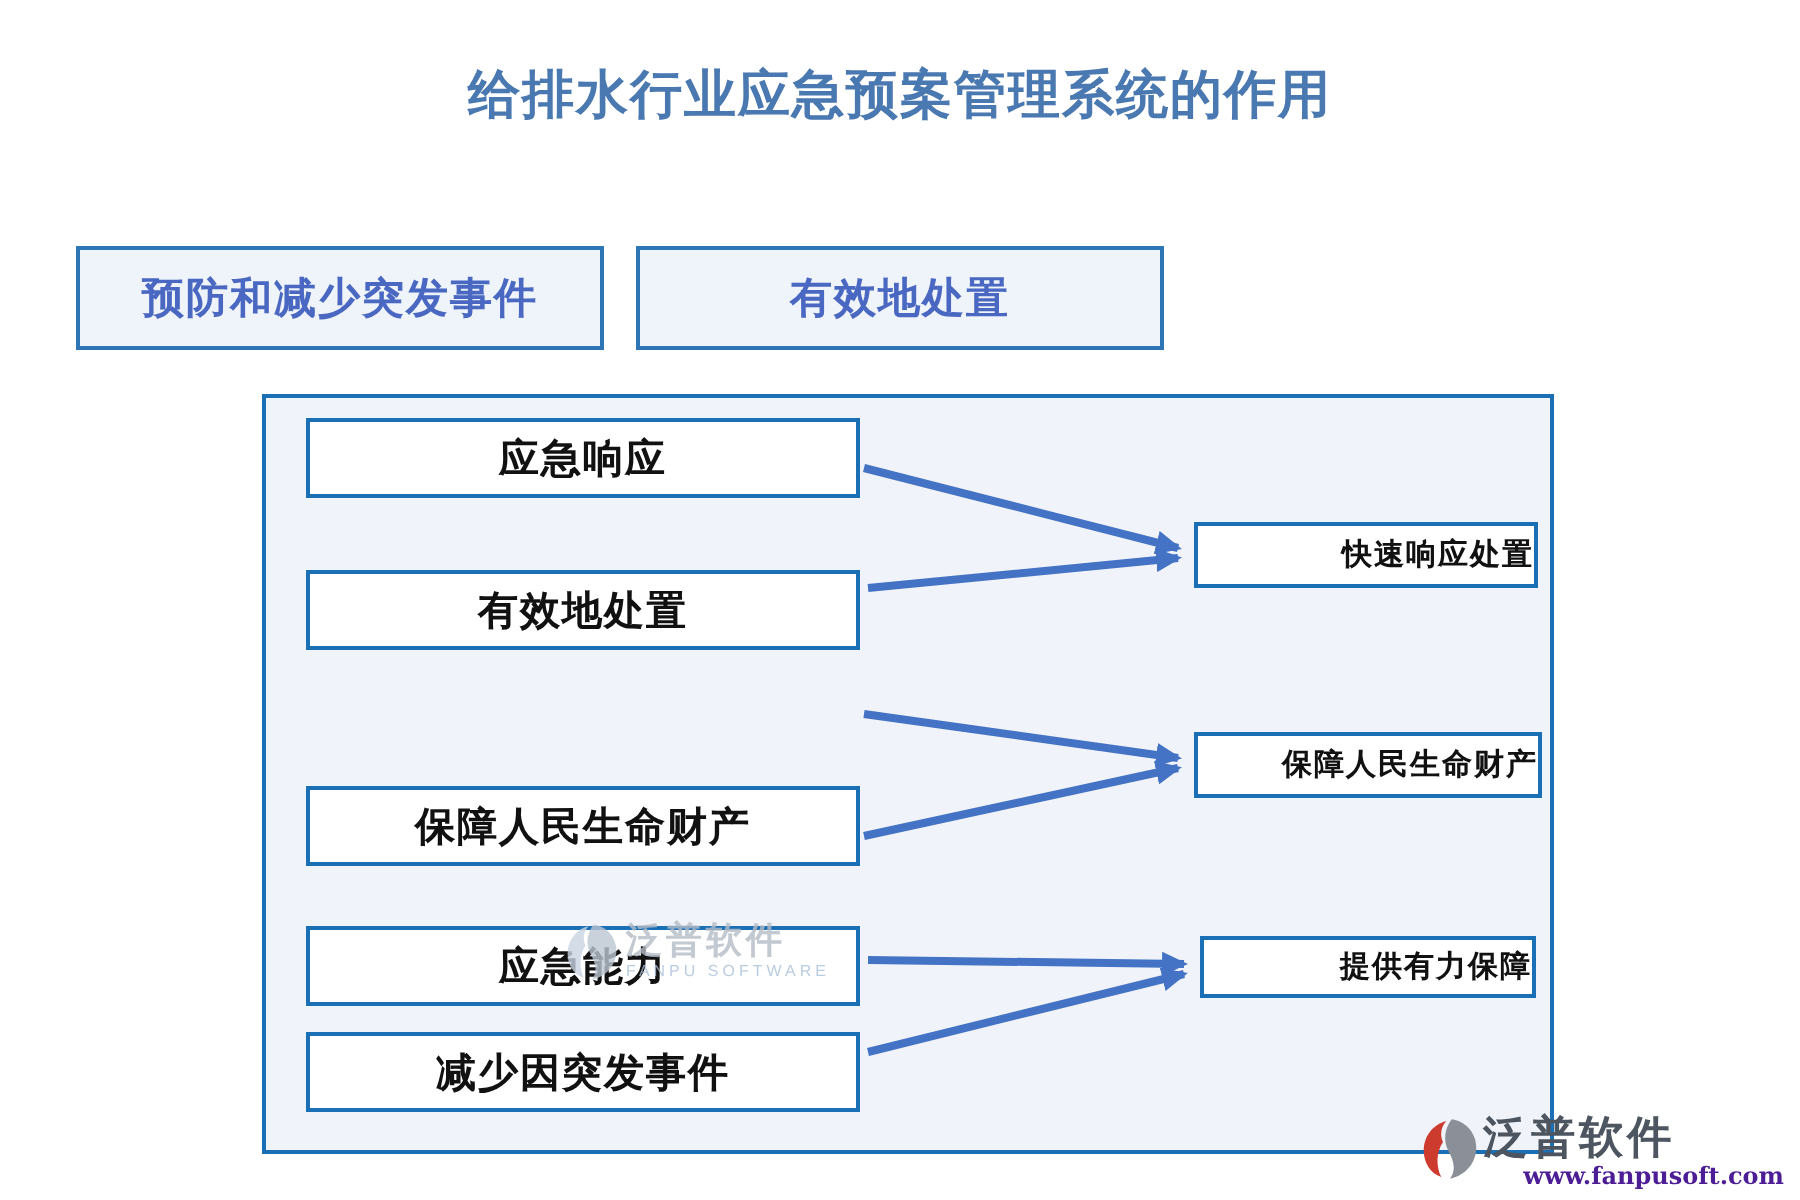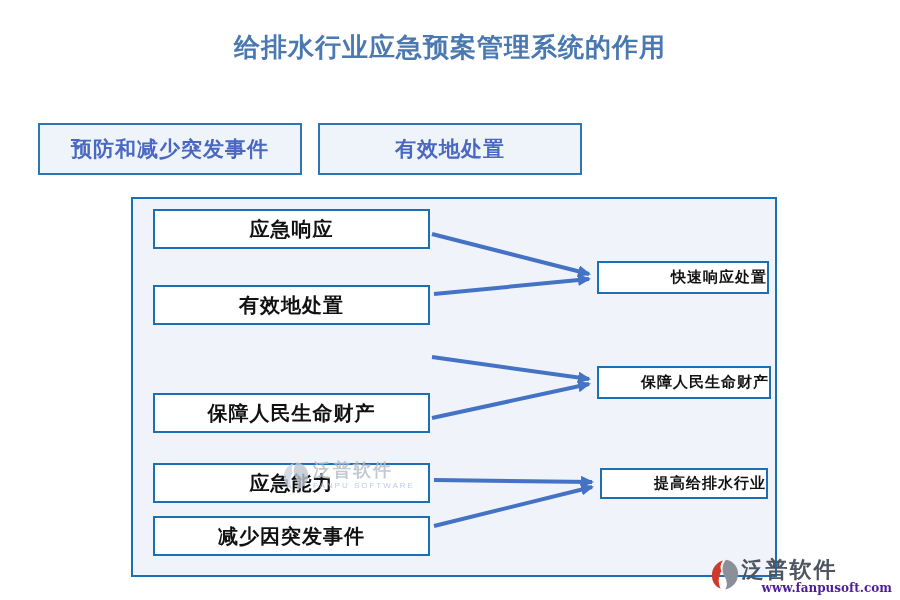--- a/index.html
+++ b/index.html
@@ -99,21 +99,21 @@
       <span>减少因突发事件</span>
     </div>
 
     <div class="fbox right rb0">
       <span>快速响应处置</span>
     </div>
     <div class="fbox right rb1">
       <span>保障人民生命财产</span>
     </div>
     <div class="fbox right rb2">
-      <span>提高给排水行业</span>
+      <span>提供有力保障</span>
     </div>
 
     <div class="watermark">
       <svg width="26" height="30" viewBox="0 0 32 36">
         <path d="M14 2 C6 4 1 11 1 19 C1 26 5 32 11 34 C8 28 8 20 12 14 C10 10 11 5 14 2 Z" fill="#c9d4e2"></path>
         <path d="M17 1 C13 6 12 13 15 19 C19 26 19 31 16 35 C25 33 31 26 31 17 C31 9 25 2 17 1 Z" fill="#bcc6d2"></path>
       </svg>
       <div class="wm-text">
         <span class="wm-name">泛普软件</span>
         <span class="wm-sub">FANPU SOFTWARE</span>

